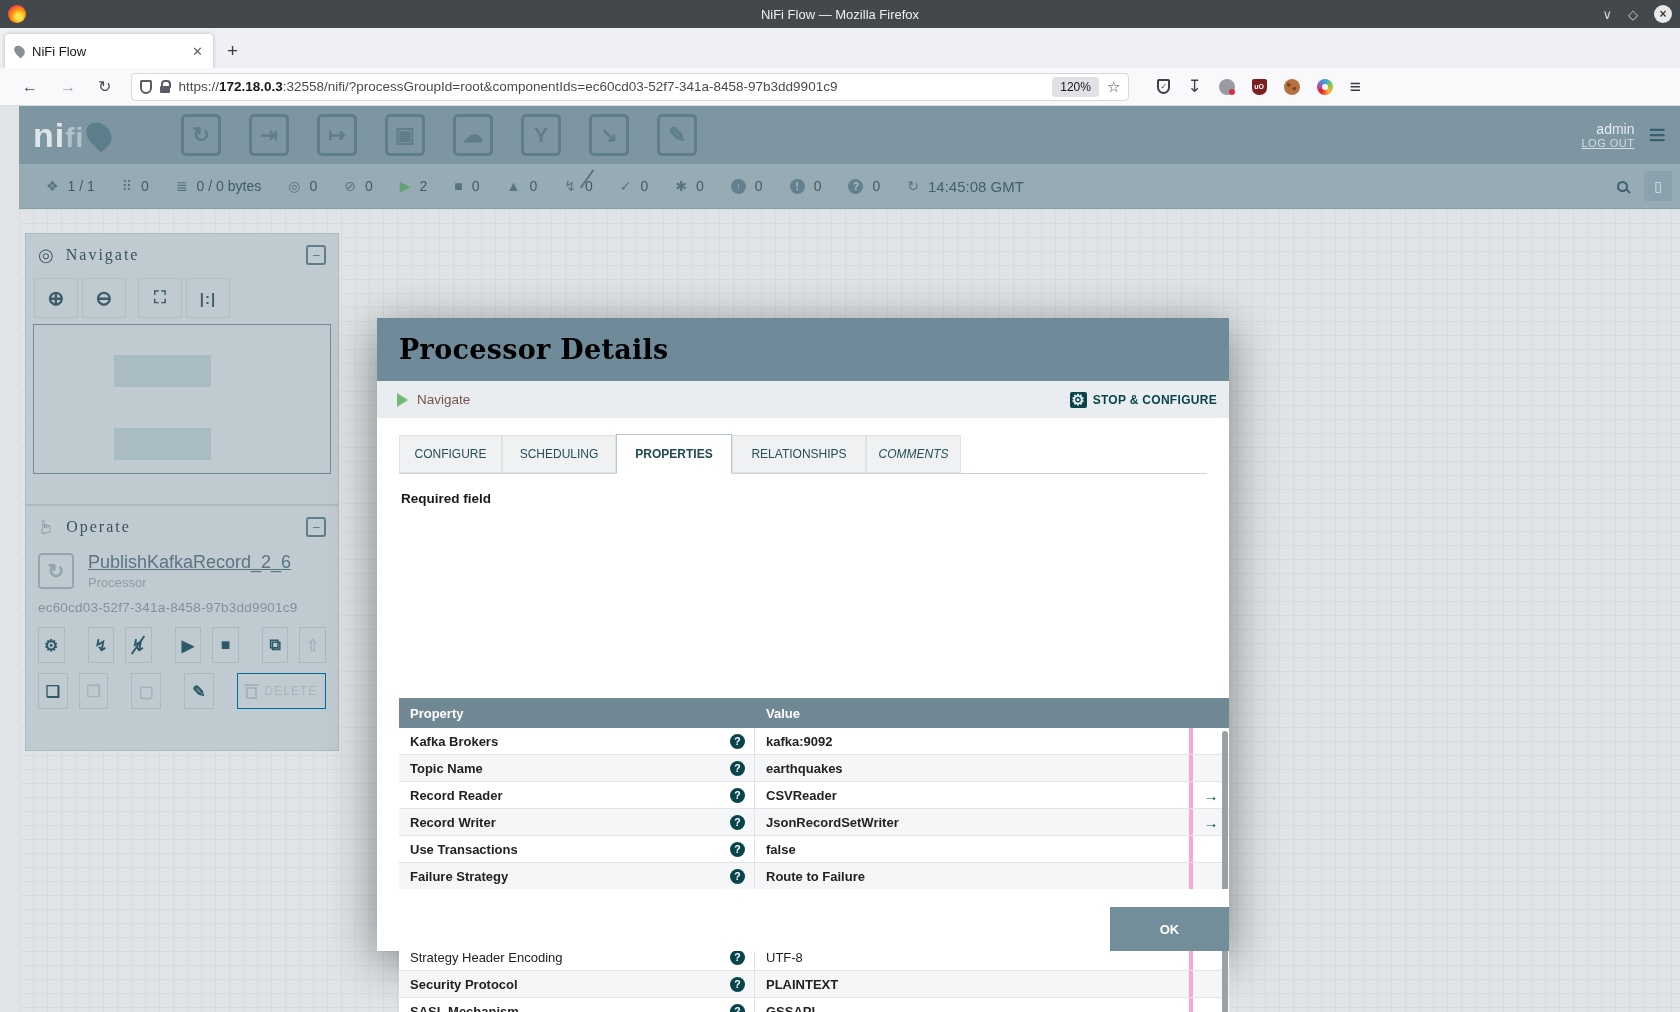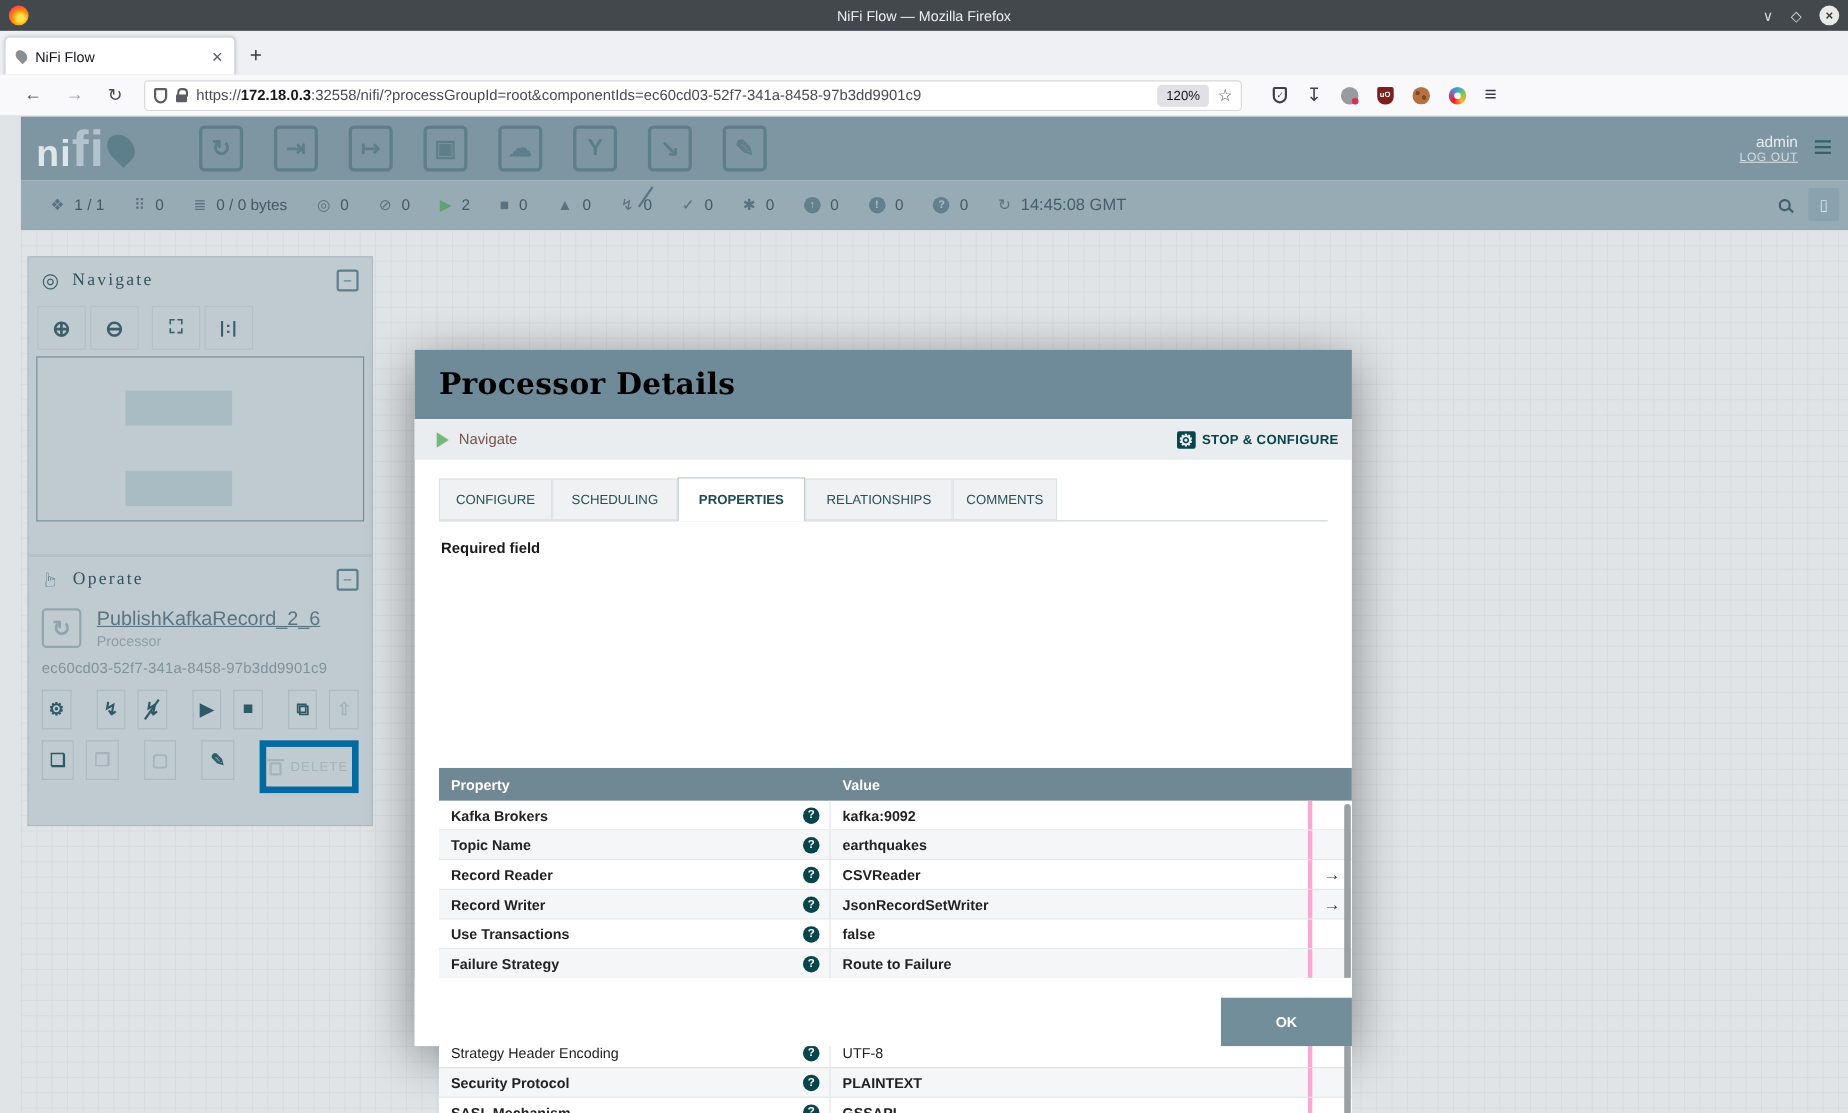--- a/index.html
+++ b/index.html
@@ -54,21 +54,21 @@
     background:conic-gradient(#29abe2,#8cc63f,#fbb03b,#ed1c24,#9b59b6,#29abe2); position:relative; }
   .ext-rainbow::after { content:""; position:absolute; inset:5px; background:#f9f9fb; border-radius:50%; }
   .ham { font-size:19px; color:#3a3a44; margin-right:18px; }
 
   
   #nifi-page { position:absolute; top:106px; left:0; right:0; bottom:0;margin-left:19px; }
   #nifi-header { position:absolute; top:0; left:0; right:0; height:58px; background:#7e96a2;
     display:flex; align-items:center; }
   .nifi-logo { display:flex; align-items:baseline; margin-left:14px; width:122px; }
   .nifi-logo .t1 { font-size:34px; font-weight:bold; color:#dfe6e9; letter-spacing:1px; }
-  .nifi-logo .t2 { font-size:46px; font-weight:bold; color:#b3c3cb; letter-spacing:1px; }
+  .nifi-logo .t2 { font-size:28px; font-weight:bold; color:#b3c3cb; letter-spacing:1px; }
   .logo-drop { width:22px; height:28px; background:#5d7f8b; border-radius:50% 50% 50% 0;
     transform:rotate(-45deg); margin-left:4px; align-self:center; }
   .tools { display:flex; gap:28px; margin-left:26px; }
   .tool { width:40px; height:42px; border:3px solid #5d7e8a; border-radius:5px; color:#5d7e8a;
     display:flex; align-items:center; justify-content:center; font-size:21px; font-weight:bold; }
   .hdr-right { margin-left:auto; display:flex; align-items:center; margin-right:14px; gap:14px; }
   .hdr-user { text-align:right; }
   .hdr-user .u { color:#e6ebee; font-size:14px; }
   .hdr-user .lo { color:#d4dde1; font-size:11px; text-decoration:underline; letter-spacing:.5px; }
   .hdr-ham { color:#33616d; font-size:30px; line-height:1; }
@@ -118,21 +118,21 @@
   .op-id { color:#7f929c; font-size:13.5px; padding:10px 12px 0 12px; letter-spacing:.2px; }
   .op-rows { padding:12px 12px 0 12px; }
   .op-row { display:flex; gap:11px; margin-bottom:10px; }
   .op-btn { width:37px; height:36px; border:1px solid #aab9c0; color:#2e5a68; display:flex;
     align-items:center; justify-content:center; font-size:16px; font-weight:bold; background:transparent; }
   .op-btn.dis { color:#a3b4bc; }
   .op-btn.gap { margin-left:12px; }
   .slashed { position:relative; }
   .slashed::after { content:""; position:absolute; width:22px; height:2px; background:currentColor;
     transform:rotate(-55deg); }
-  .del-btn { width:112px; height:48px; border:6px solid #0369a1; color:#a3b4bc; display:flex;
+  .del-btn { width:112px; height:36px; border:1px solid #0369a1; color:#a3b4bc; display:flex;
     align-items:center; justify-content:center; gap:8px; font-size:12px; letter-spacing:1px; margin-left:12px; }
   .trash-ic { width:11px; height:12px; border:2px solid currentColor; border-radius:1px; position:relative; margin-top:3px; }
   .trash-ic::before { content:""; position:absolute; top:-5px; left:-4px; width:15px; height:2px; background:currentColor; }
 
   
   #dialog { position:absolute; left:358px; top:212px; width:852px; height:633px; background:#ffffff;
     box-shadow:0 10px 45px rgba(0,0,0,.45); }
   .dlg-header { height:63px; background:#6f8b99; display:flex; align-items:center; padding-left:22px; }
   .dlg-title { color:#000000; font-size:27px; font-weight:bold; font-family:"DejaVu Serif", serif; letter-spacing:.3px; }
   .dlg-status { height:37px; background:#e9edef; display:flex; align-items:center; padding:0 12px 0 20px; }
@@ -140,21 +140,21 @@
     border-bottom:7px solid transparent; margin-right:9px; }
   .run-label { color:#775351; font-size:13.5px; }
   .stop-cfg { margin-left:auto; display:flex; align-items:center; gap:6px; color:#07454a;
     font-size:12px; font-weight:bold; letter-spacing:.3px; }
   .stop-cfg .g { font-size:15px; background:#07454a; color:#e9edef; width:17px; height:16px;
     display:flex; align-items:center; justify-content:center; border-radius:2px; }
   .dlg-tabs { display:flex; margin:16px 22px 0 22px; border-bottom:1px solid #c9d1d5; align-items:flex-end; }
   .dtab { height:38px; display:flex; align-items:center; justify-content:center; font-size:12px;
     color:#255059; background:#eff1f3; border:1px solid #dde2e5; margin-bottom:0; }
   .dtab.t0 { width:103px; } .dtab.t1 { width:114px; } .dtab.t2 { width:116px; }
-  .dtab.t3 { width:134px; } .dtab.t4 { width:95px; }
+  .dtab.t3 { width:134px; } .dtab.t4 { width:95px;font-style:italic; }
   .dtab.active { background:#ffffff; border:1px solid #b9c6cb; border-bottom:1px solid #ffffff;
     height:40px; margin-bottom:-1px; font-weight:bold; color:#1e4a53; }
   .req-field { margin:17px 0 0 24px; font-size:13.5px; font-weight:bold; color:#1a1a1a; }
   .dlg-table { position:absolute; left:22px; right:0; top:380px; height:367px; overflow:hidden; }
   .tbl-head { height:30px; background:#708794; display:flex; color:#ffffff; font-size:13px;
     font-weight:bold; align-items:center; }
   .col-prop { width:356px; padding-left:11px; }
   .col-val { flex:1; padding-left:11px; }
   .trow { height:27px; display:flex; align-items:center; font-size:13px; color:#222222;
     border-bottom:1px solid #e0e4e6; background:#ffffff; }

